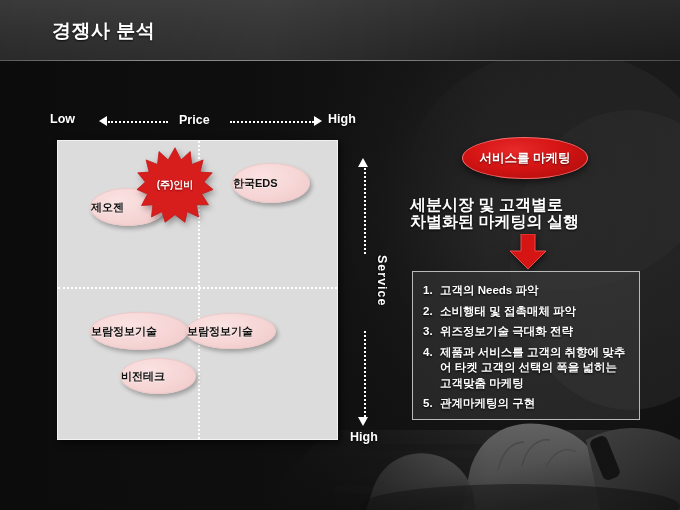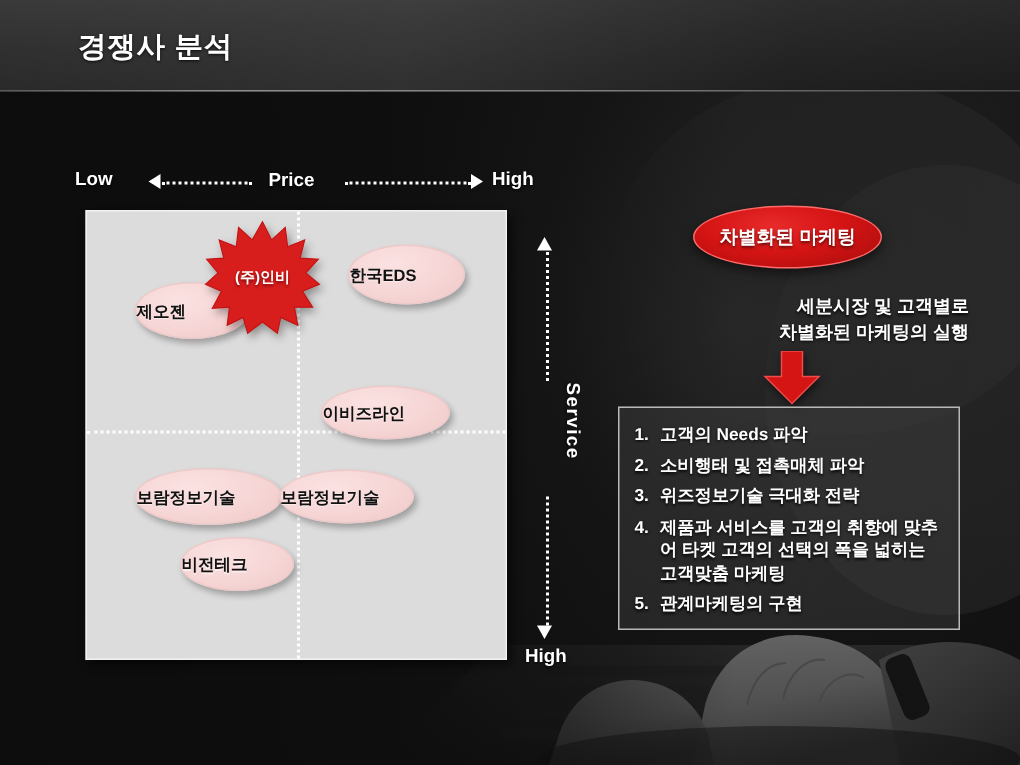--- a/index.html
+++ b/index.html
@@ -189,22 +189,22 @@
     border: 1.5px solid #ff6a6a;
     color: #ffffff;
     font-size: 12.5px; font-weight: bold;
     white-space: nowrap;
     box-shadow: 0 3px 7px rgba(0,0,0,0.55);
     text-shadow: 0 1px 2px rgba(0,0,0,0.55);
   }
 
   .subhead {
     position: absolute; left: 410px; top: 196px;
-    width: 236px; text-align: right;
-    font-size: 12px; font-weight: bold; line-height: 17px;
+    width: 236px; text-align: left;
+    font-size: 16px; font-weight: bold; line-height: 17px;
     color: #ffffff;
     text-shadow: 0 1px 2px rgba(0,0,0,0.9);
   }
 
   .down-arrow {
     position: absolute; left: 508px; top: 234px;
     width: 40px; height: 36px;
     filter: drop-shadow(1px 2px 3px rgba(0,0,0,0.6));
   }
   .down-arrow svg { display:block; width:100%; height:100%; }
@@ -317,23 +317,20 @@
 
       <div class="bubble" style="left:32px; top:47px; width:76px; height:38px;">
         <span>제오젠</span>
       </div>
 
       <div class="bubble" style="left:174px; top:22px; width:78px; height:40px;">
         <span>한국EDS</span>
       </div>
 
 
-      <div class="bubble" style="left:156px; top:116px; width:86px; height:36px;">
-        <span>이비즈라인</span>
-      </div>
 
 
       <div class="bubble" style="left:32px; top:171px; width:98px; height:38px;">
         <span>보람정보기술</span>
       </div>
 
       <div class="bubble" style="left:128px; top:172px; width:90px; height:36px;">
         <span>보람정보기술</span>
       </div>
 
@@ -355,21 +352,21 @@
       <span class="service-label">Service</span>
       <span class="dotline-v dv-bot"></span>
       <span class="arrow-down"></span>
     </div>
     <span class="soft-label">High</span>
   </div>
 
   <div class="right-col">
 
     <div class="badge-ellipse">
-      <span>차별화된 마케팅</span>
+      <span>서비스를 마케팅</span>
     </div>
 
     <div class="subhead">
       <div>세분시장 및 고객별로</div>
       <div>차별화된 마케팅의 실행</div>
     </div>
 
     <div class="down-arrow">
       <svg viewBox="0 0 40 36" aria-hidden="true">
         <polygon points="13,0 27,0 27,17 38,17 20,35 2,17 13,17" fill="#d51414" stroke="#ef4b4b" stroke-width="1"></polygon>

